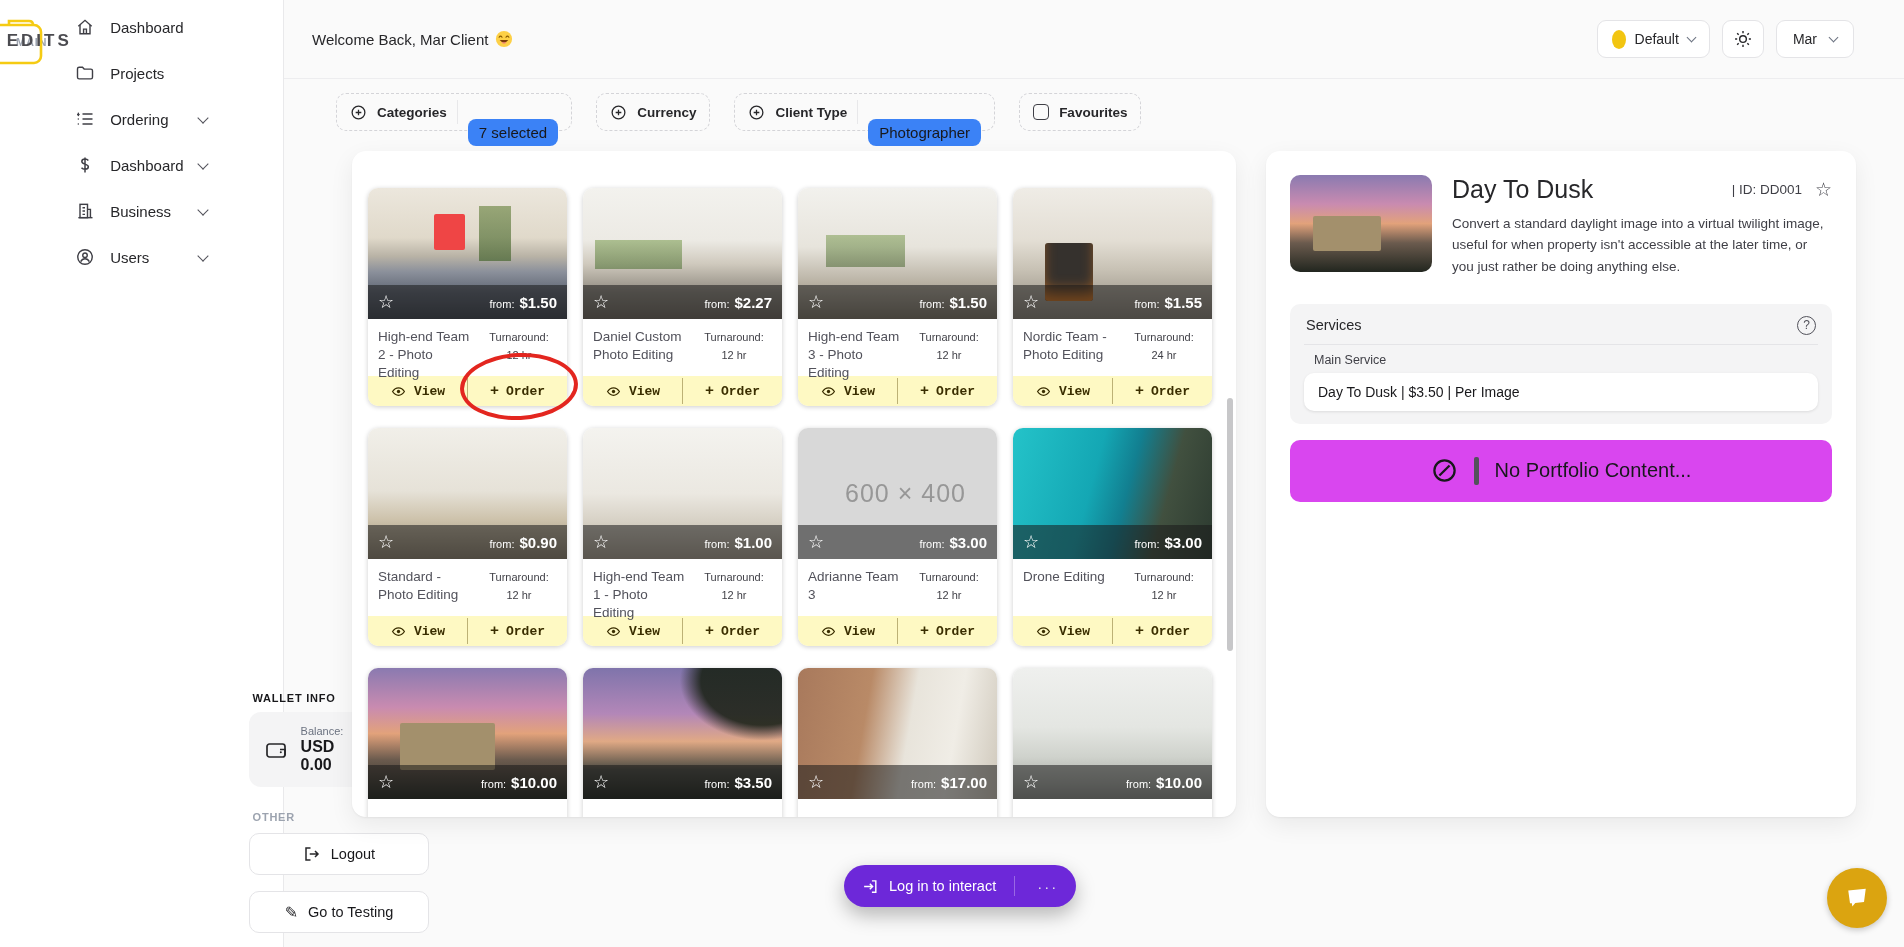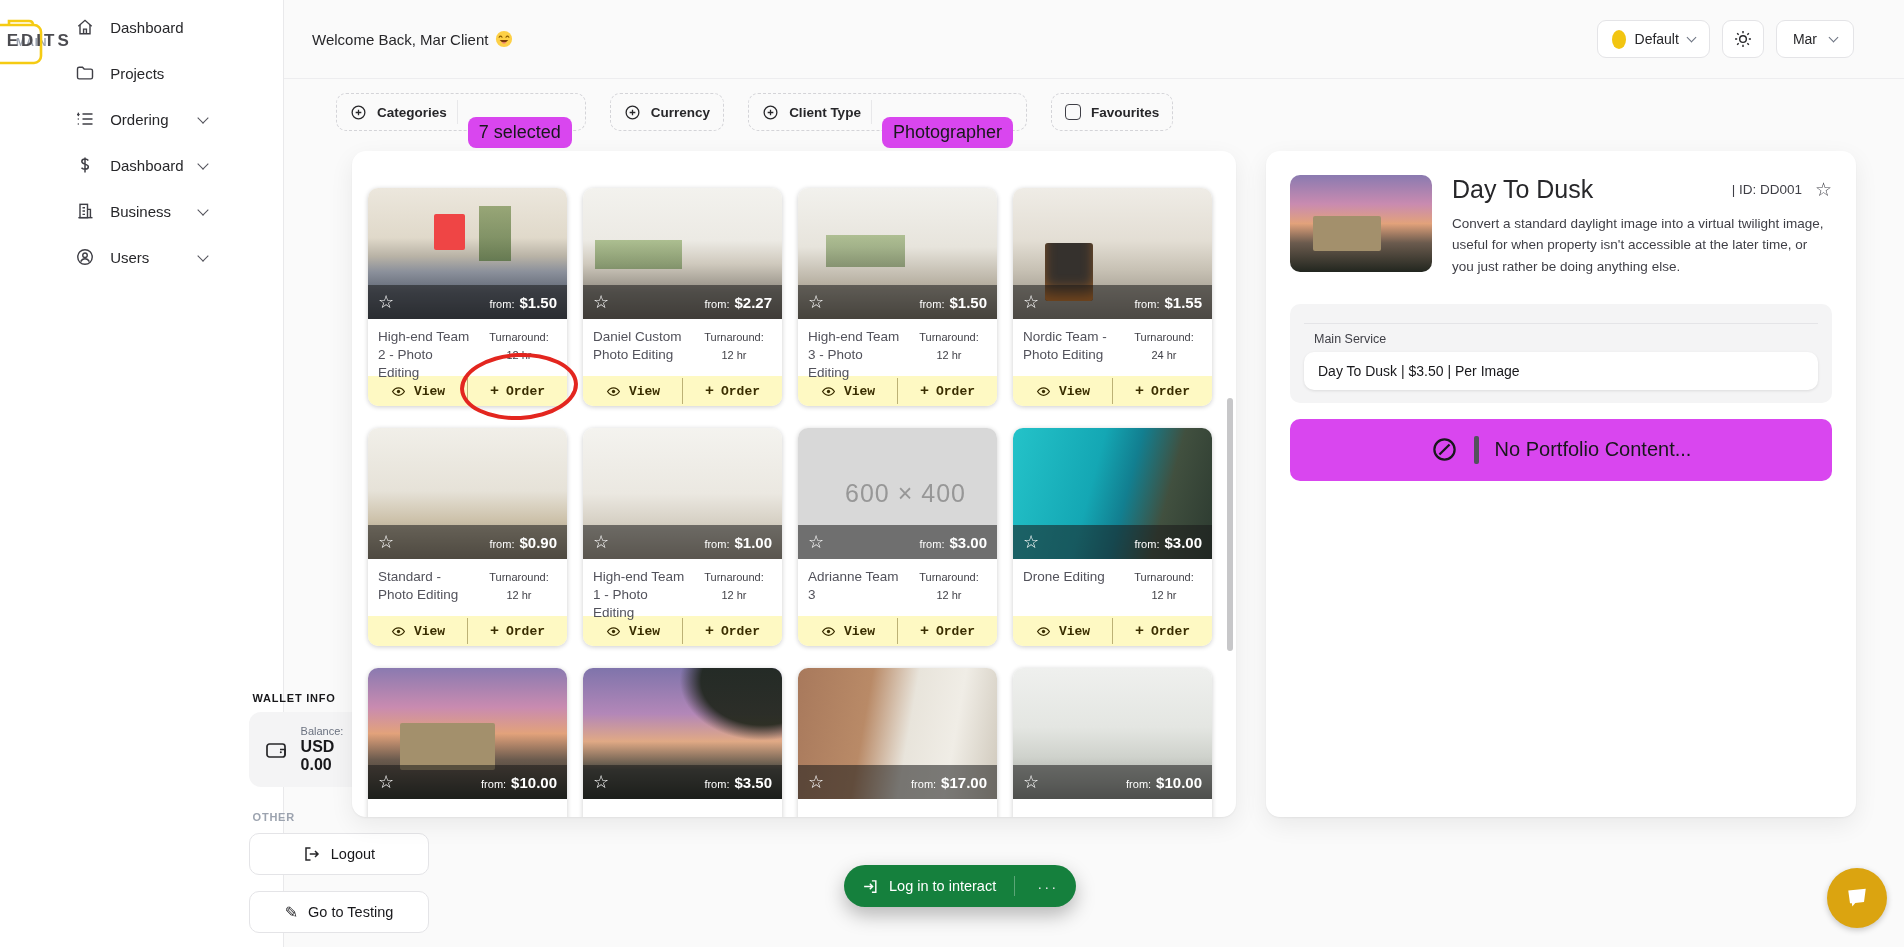--- a/index.html
+++ b/index.html
@@ -54,21 +54,21 @@
   .date-box { width:237px; margin-left:27px; height:38px; border:1px solid #e4e4e7; border-radius:9px;
               background:#fff; display:flex; align-items:center; gap:11px; padding:0 14px;
               color:#a1a1aa; font-size:14px; cursor:pointer; }
   .btn { height:38px; border:1px solid #e4e4e7; border-radius:9px; background:#fff; font-size:14px;
          color:#18181b; padding:0 22px; margin-left:20px; cursor:pointer; font-family:inherit; }
   .btn.refresh { margin-left:12px; }
 
   .chips { display:flex; gap:24px; margin:14px 52px 0; align-items:center; }
   .chip { display:flex; align-items:center; gap:10px; border:1px dashed #d4d4d8; border-radius:10px;
           height:38px; padding:0 13px; font-size:13.5px; font-weight:600; color:#27272a; cursor:pointer; }
-  .chip-badge { background:#d946ef; border-radius:8px; padding:5px 11px; font-weight:400; font-size:18px; color:#18181b;margin-top:40px; }
+  .chip-badge { background:#3b82f6; border-radius:8px; padding:5px 11px; font-weight:400; font-size:15px; color:#18181b;margin-top:40px; }
   .chip-sep { width:1px; height:24px; background:#e8e8ea; }
   .checkbox { width:16px; height:16px; border:1.6px solid #3f3f46; border-radius:4px; }
 
   .content { display:flex; gap:30px; margin:20px 48px 0 68px; }
   .panel { background:#fff; border-radius:14px; box-shadow:0 1px 2px rgba(0,0,0,.05), 0 8px 24px rgba(0,0,0,.07); }
   .grid-panel { width:884px; height:666px; position:relative; overflow:hidden; }
   .cards { display:grid; grid-template-columns:repeat(4,199px); gap:22px 16px; padding:37px 20px 0 16px; }
 
   .card { border-radius:10px; overflow:hidden; background:#fff; box-shadow:0 1px 5px rgba(0,0,0,.2); height:218px; cursor:pointer; }
   .card-img { height:131px; position:relative; overflow:hidden; }
@@ -133,21 +133,21 @@
   .svc-div { height:1px; background:#e4e4e7; margin:9px 0 8px; }
   .svc-sub { font-size:12.5px; color:#3f3f46; margin:0 0 6px 10px; }
   .svc-pill { background:#fff; border-radius:10px; padding:11px 14px; font-size:14px; color:#18181b;
               box-shadow:0 1px 3px rgba(0,0,0,.1); }
   .pf-box { margin-top:16px; background:#d946ef; border-radius:10px; height:62px; display:flex;
             align-items:center; justify-content:center; gap:16px; }
   .pf-bar { width:5px; height:28px; background:#52525b; border-radius:2px; }
   .pf-text { font-size:20px; color:#18181b; }
 
   
-  .login-pill { position:absolute; left:560px; top:865px; height:42px; background:#15803d; border-radius:21px;
+  .login-pill { position:absolute; left:560px; top:865px; height:42px; background:#6d28d9; border-radius:21px;
                 display:flex; align-items:center; padding:0 10px 0 18px; gap:10px;
                 box-shadow:0 8px 20px rgba(0,0,0,.28); cursor:pointer; }
   .lp-label { color:#fff; font-size:14.5px; }
   .lp-sep { width:1px; height:20px; background:rgba(255,255,255,.3); margin:0 4px 0 8px; }
   .lp-more { color:#e4e4e7; font-size:15px; letter-spacing:2px; padding:0 8px; cursor:pointer; }
   .chat-fab { position:absolute; left:1543px; top:868px; width:60px; height:60px; border-radius:50%;
               background:#dba410; display:flex; align-items:center; justify-content:center;
               box-shadow:0 2px 6px rgba(0,0,0,.22); cursor:pointer; }
 </style>
 </head>
@@ -672,20 +672,24 @@
           <div class="dp-right">
             <div class="dp-titlerow">
               <div class="dp-title">Day To Dusk</div>
               <span class="dp-id">| ID: DD001</span>
               <span class="dp-star">☆</span>
             </div>
             <div class="dp-desc">Convert a standard daylight image into a virtual twilight image, useful for when property isn't accessible at the later time, or you just rather be doing anything else.</div>
           </div>
         </div>
         <div class="svc-box">
+          <div class="svc-head">
+            <span>Services</span>
+            <span class="q-icon">?</span>
+          </div>
           <div class="svc-div"></div>
           <div class="svc-sub">Main Service</div>
           <div class="svc-pill">Day To Dusk | $3.50 | Per Image</div>
         </div>
         <div class="pf-box">
           <span class="ic">
             <svg width="27" height="27" viewBox="0 0 24 24" fill="none" stroke="#18181b" stroke-width="2">
               <circle cx="12" cy="12" r="9"></circle>
                 <path d="M7.5 16.5 16.5 7.5"></path>
             </svg>

